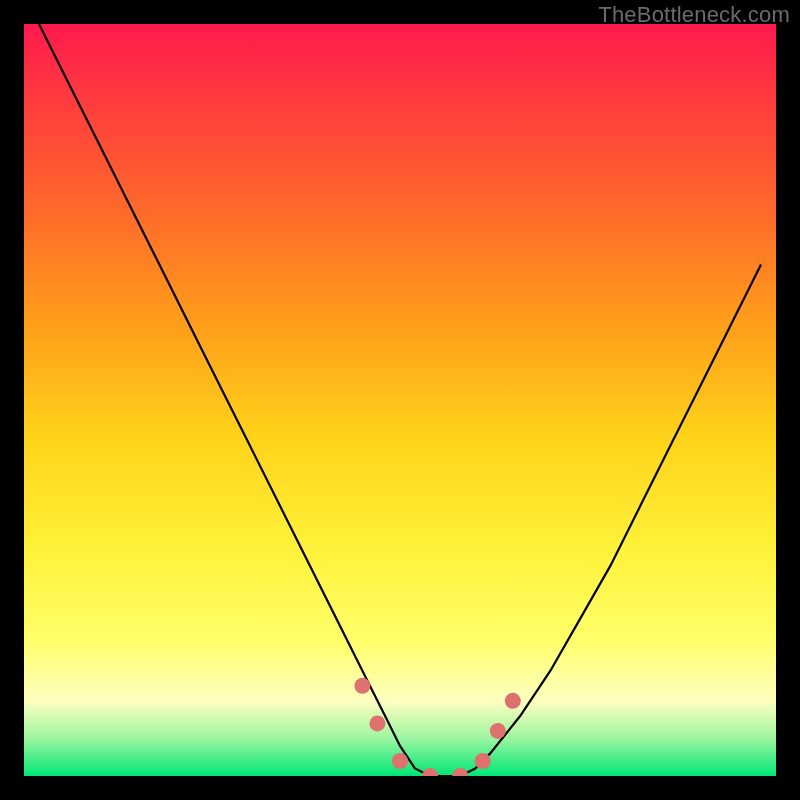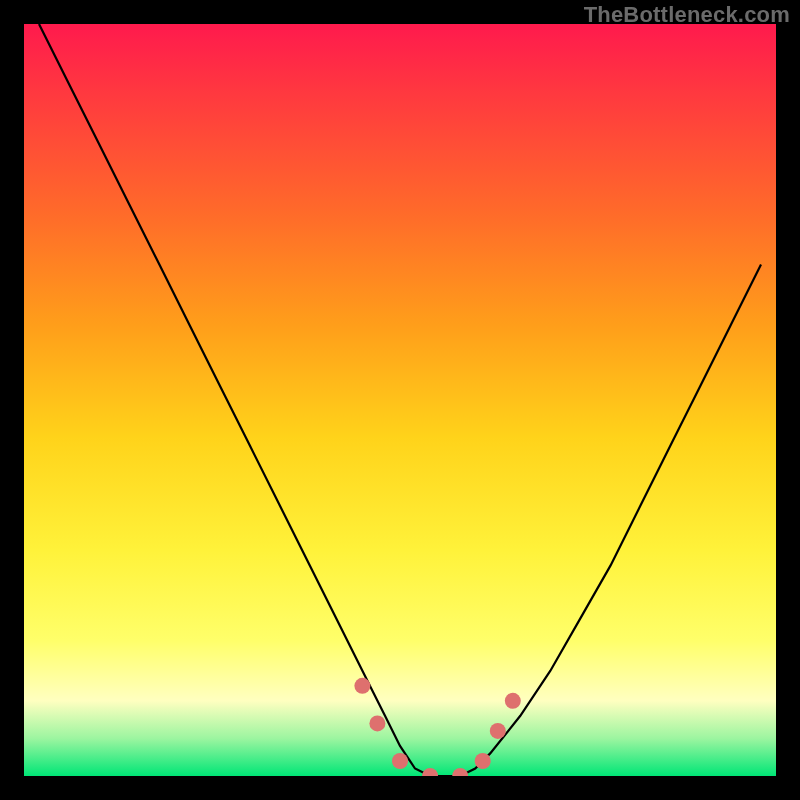--- a/index.html
+++ b/index.html
@@ -42,21 +42,21 @@
     top: 0;
     width: 752px;
     height: 752px;
   }
   .watermark {
     position: absolute;
     top: 2px;
     right: 10px;
     color: #6b6b6b;
     font-size: 22px;
-    font-weight: 700;
+    font-weight: 400;
     letter-spacing: 0.2px;
     user-select: none;
   }
 </style>
 </head>
 <body>
 
 <div class="frame">
   <div class="plot-area">
     <svg class="curve-svg" viewBox="0 0 752 752" preserveAspectRatio="none">

